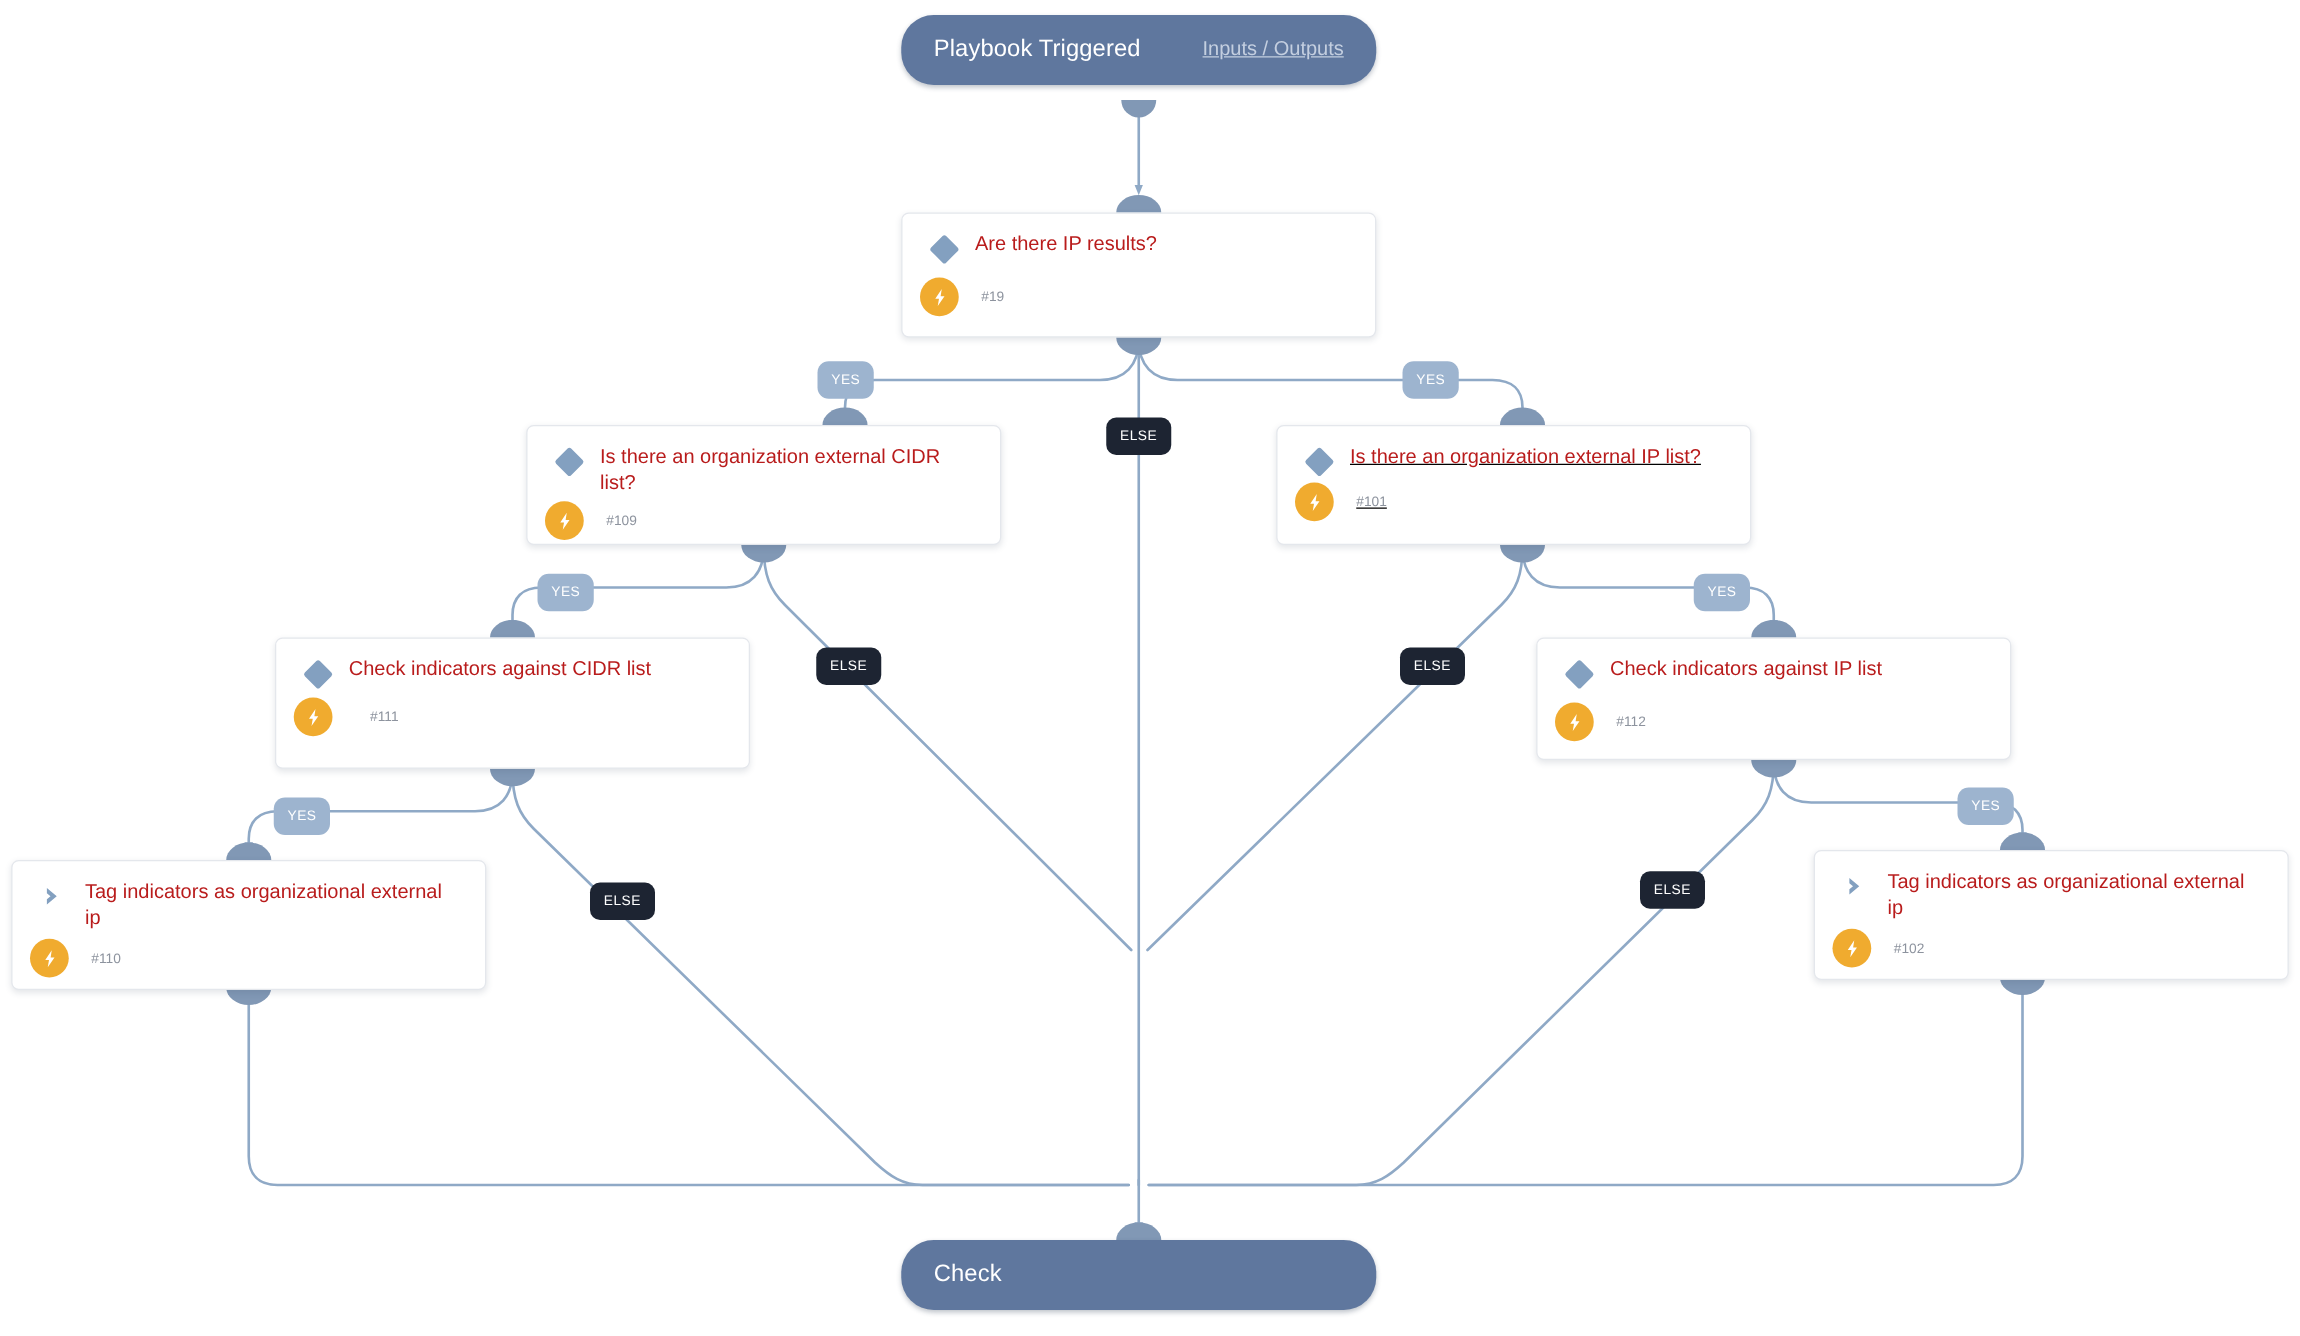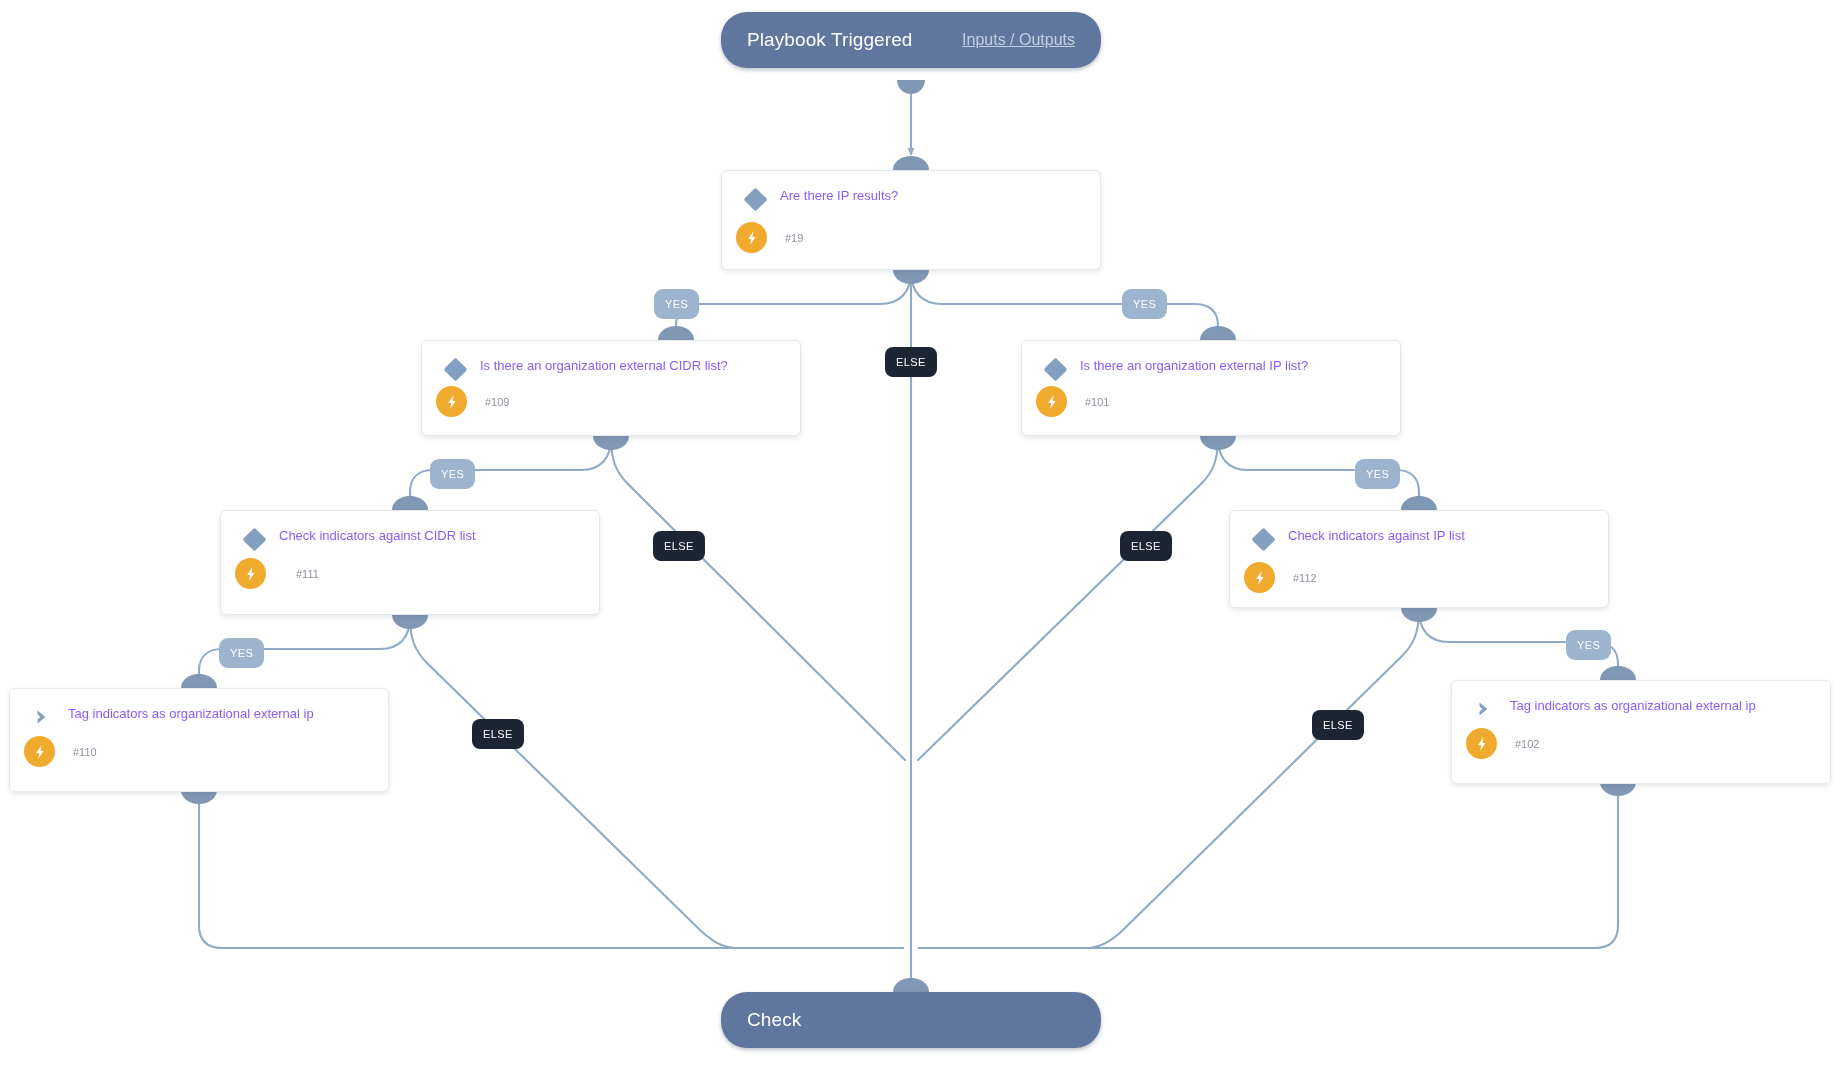--- a/index.html
+++ b/index.html
@@ -85,22 +85,22 @@
     background: #83a0c0;
     transform: rotate(45deg);
     border-radius: 2px;
   }
   .chevron {
     width: 20px;
     height: 20px;
     display: block;
   }
   .card-title {
-    color: #8b5cf6;
-    font-size: 13px;
+    color: #b91c1c;
+    font-size: 16px;
     line-height: 21px;
     padding-left: 8px;
     padding-right: 4px;
   }
   .card-foot {
     display: flex;
     align-items: center;
     margin-top: 10px;
   }
   .bolt {
@@ -135,21 +135,20 @@
     border-radius: 8px;
     padding: 0 11px;
   }
   .badge-yes {
     background: #9db4cf;
     border-radius: 9px;
   }
   .badge-else {
     background: #1d2432;
     border-radius: 8px;
-    margin-top: 13px;
   }
 </style>
 </head>
 <body>
 
 <div id="canvas">
 
   <svg id="edges" viewBox="0 0 1840 1069" xmlns="http://www.w3.org/2000/svg">
     <defs>
       <marker id="arrow" markerWidth="9" markerHeight="9" refX="4.2" refY="4" orient="auto" markerUnits="userSpaceOnUse">
@@ -239,21 +238,21 @@
     <div class="card-foot" style="margin-top:4px;">
       <span class="bolt">
         <svg width="16" height="16" viewBox="0 0 16 16" aria-hidden="true">
           <path d="M9.4 1.2 L4.2 9.0 L7.2 9.0 L6.2 14.8 L11.6 7.0 L8.5 7.0 Z" fill="#ffffff"></path>
         </svg>
       </span>
       <span class="card-id">#109</span>
     </div>
   </div>
 
-  <div class="card" style="left:1021px; top:340px; width:380px; height:96px;">
+  <div class="card" style="left:1021px; top:340px; width:380px; height:96px;text-decoration:underline;">
     <div class="card-row">
       <span class="card-icon">
         <span class="diamond"></span>
       </span>
       <span class="card-title">Is there an organization external IP list?</span>
     </div>
     <div class="card-foot" style="margin-top:4px;">
       <span class="bolt">
         <svg width="16" height="16" viewBox="0 0 16 16" aria-hidden="true">
           <path d="M9.4 1.2 L4.2 9.0 L7.2 9.0 L6.2 14.8 L11.6 7.0 L8.5 7.0 Z" fill="#ffffff"></path>

